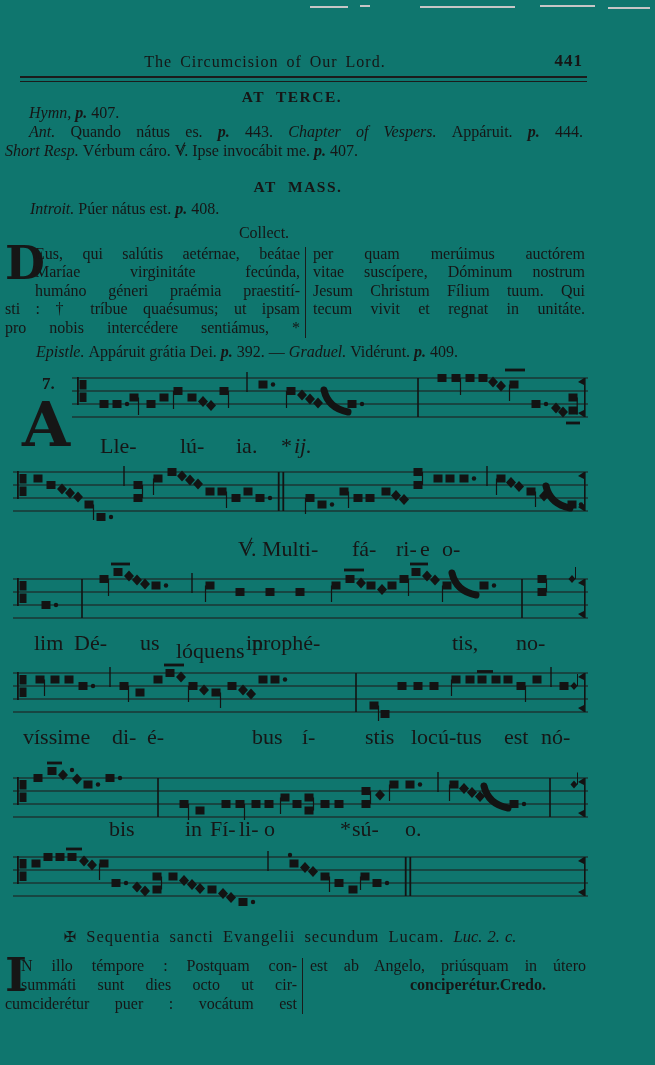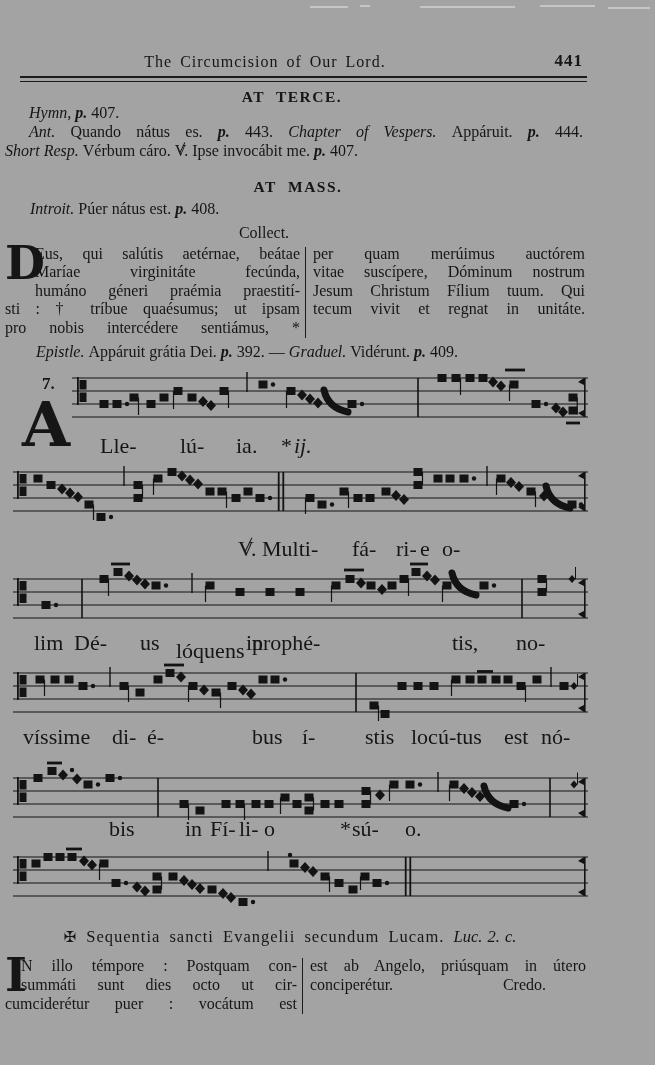--- a/index.html
+++ b/index.html
@@ -1,34 +1,34 @@
 <!DOCTYPE html>
 <html><head>
 <meta charset="utf-8">
 <style>
   html,body{margin:0;padding:0;background:#ffffff;}
-  .page{position:relative;width:655px;height:1065px;background:#a3a3a3;overflow:hidden;
+  .page{position:relative;width:655px;height:1065px;background:#0f766e;overflow:hidden;
         font-family:"Liberation Serif",serif;color:#161616;}
   .abs{position:absolute;}
   .center{text-align:center;}
   .it{font-style:italic;}
   .pref{font-style:italic;font-weight:700;}
   .sect-head{font-weight:700;font-size:15.5px;letter-spacing:1.5px;word-spacing:6px;}
   .header-title{font-size:16px;letter-spacing:1px;word-spacing:3px;}
   .pagenum{font-weight:700;font-size:17px;letter-spacing:1px;}
   .rule{position:absolute;background:#1b1b1b;}
   .bodyline{font-size:16px;white-space:nowrap;}
   .jline{text-align:justify;height:18.4px;line-height:18.4px;overflow:hidden;font-size:16px;}
   .jline::after{content:"";display:inline-block;width:100%;}
   .gline{height:19.2px;line-height:19.2px;}
   .cap{float:left;font-family:"DejaVu Serif",serif;font-weight:700;font-size:46px;
        line-height:37px;width:30px;height:37px;}
   .capI{width:16px;font-size:47px;}
-  .between{display:flex;justify-content:space-between;font-size:16px;
-           height:19.2px;line-height:19.2px;padding-right:40px;}
+  .between{display:flex;justify-content:flex-end;font-size:16px;
+           height:19.2px;line-height:19.2px;padding-right:40px;font-weight:bold;}
   .lyric{position:absolute;font-size:22px;white-space:pre;}
   .vmark{position:relative;display:inline-block;}
   .vmark::after{content:"";position:absolute;left:52%;top:2%;width:1.4px;height:60%;
                 background:currentColor;transform:rotate(26deg);}
   .mode-num{font-weight:700;font-size:17px;}
   .chant-initial{font-family:"DejaVu Serif",serif;font-weight:700;font-size:62px;line-height:58px;}
   .incipit{font-size:16.5px;letter-spacing:1px;word-spacing:4px;}
   .cross{font-family:"DejaVu Sans",sans-serif;font-size:15px;}
   .artifact{position:absolute;height:2px;background:#c6c6c6;}
 </style>

